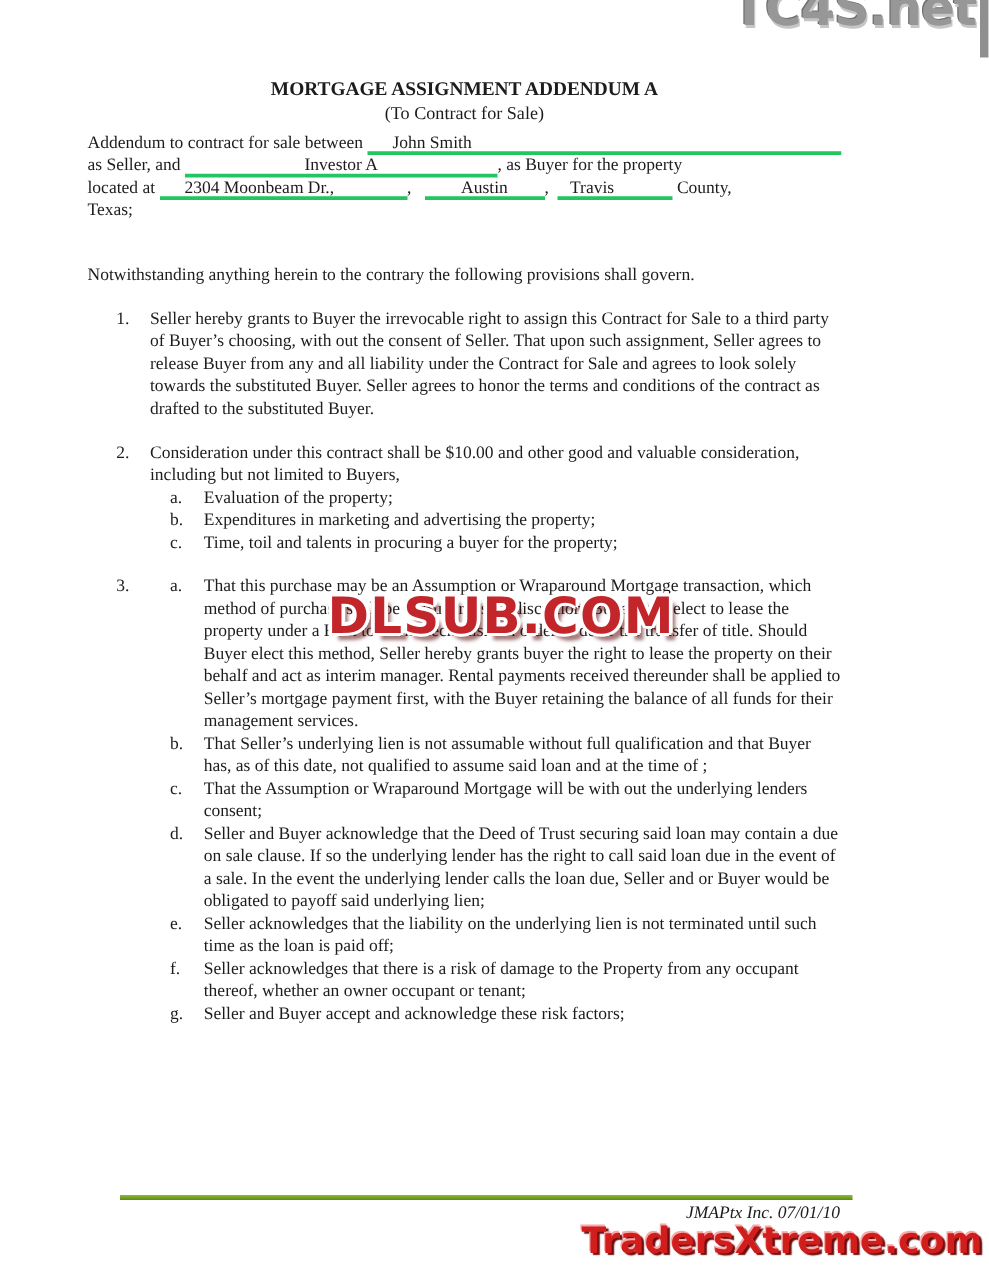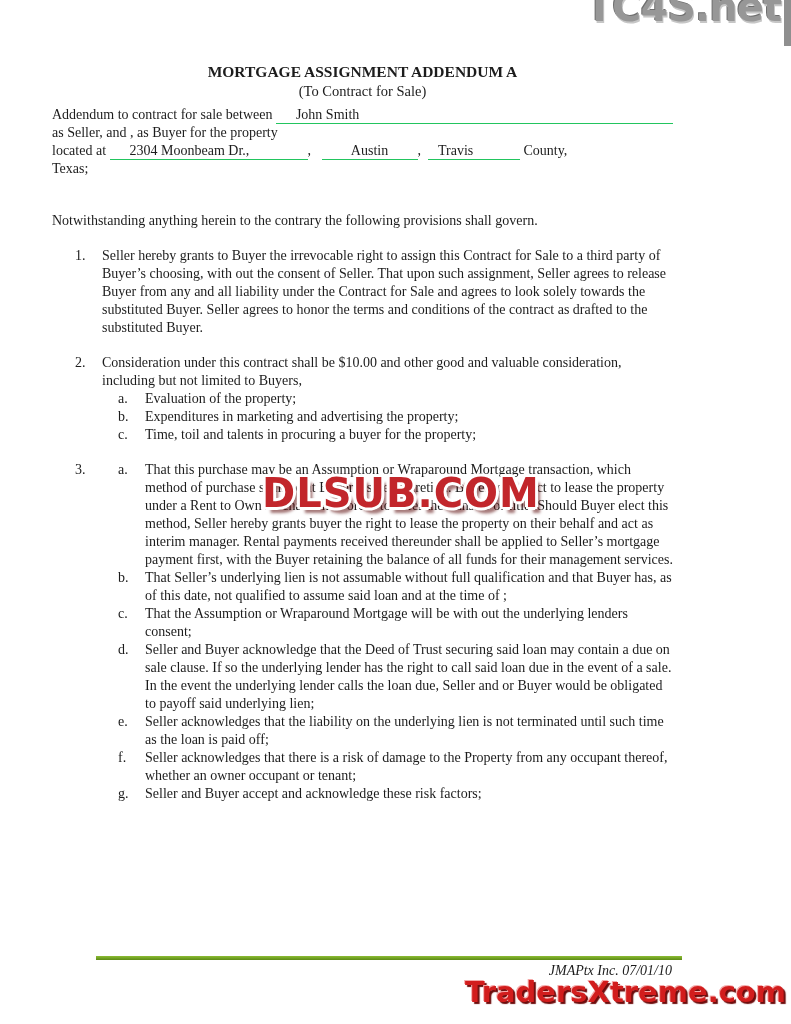--- a/index.html
+++ b/index.html
@@ -6,21 +6,21 @@
   html,body { background:#ffffff; }
   body { font-family:"Liberation Serif", serif; }
 
   .page {
     position:relative;
     width:791px; height:1024px;
     background:#ffffff;
     color:#1c1c1c;
     font-size:14px; line-height:18px;
     overflow:hidden;
-    padding:62px 118px 0 52px;
+    padding:62px 118px 0 70px;
   }
 
   
   .wm-top {
     position:absolute; top:-2px; right:10px;
     font-family:"DejaVu Sans", sans-serif;
     font-weight:800; font-size:40px; letter-spacing:-1px;
     color:#979797;
     text-shadow:1px 2px 0 #c6c6c6, -1px -1px 0 #6e6e6e;
     z-index:5;
@@ -55,21 +55,21 @@
   
   .title { text-align:center; font-weight:bold; font-size:15.5px; line-height:20px; }
   .subtitle { text-align:center; font-size:14.5px; line-height:18px; }
 
   
   .intro { margin-top:6px; }
   .iline { display:flex; align-items:baseline; height:18px; }
   .seg { white-space:pre; }
   .blank {
     display:inline-block;
-    border-bottom:1px solid #22c55e;
+    border-bottom:3px solid #22c55e;
     white-space:pre; overflow:hidden;
     height:18px;
   }
   .b-seller  { flex:1; text-align:left; padding-left:20px; }
   .b-buyer   { width:250px; text-align:center; }
   .b-address { width:198px; text-align:left; padding-left:20px; }
   .b-city    { width:96px;  text-align:center; }
   .b-county  { width:92px;  text-align:left; padding-left:10px; }
 
   
@@ -105,20 +105,21 @@
   <div class="title">MORTGAGE ASSIGNMENT ADDENDUM A</div>
   <div class="subtitle">(To Contract for Sale)</div>
 
   <div class="intro">
     <div class="iline">
       <span class="seg">Addendum to contract for sale between </span>
       <span class="blank b-seller">John Smith</span>
     </div>
     <div class="iline">
       <span class="seg">as Seller, and </span>
+      <span class="blank b-buyer">Investor A</span>
       <span class="seg">, as Buyer for the property</span>
     </div>
     <div class="iline">
       <span class="seg">located at </span>
       <span class="blank b-address">2304 Moonbeam Dr.,</span>
       <span class="seg">,   </span>
       <span class="blank b-city">Austin</span>
       <span class="seg">,  </span>
       <span class="blank b-county">Travis</span>
       <span class="seg"> County,</span>

